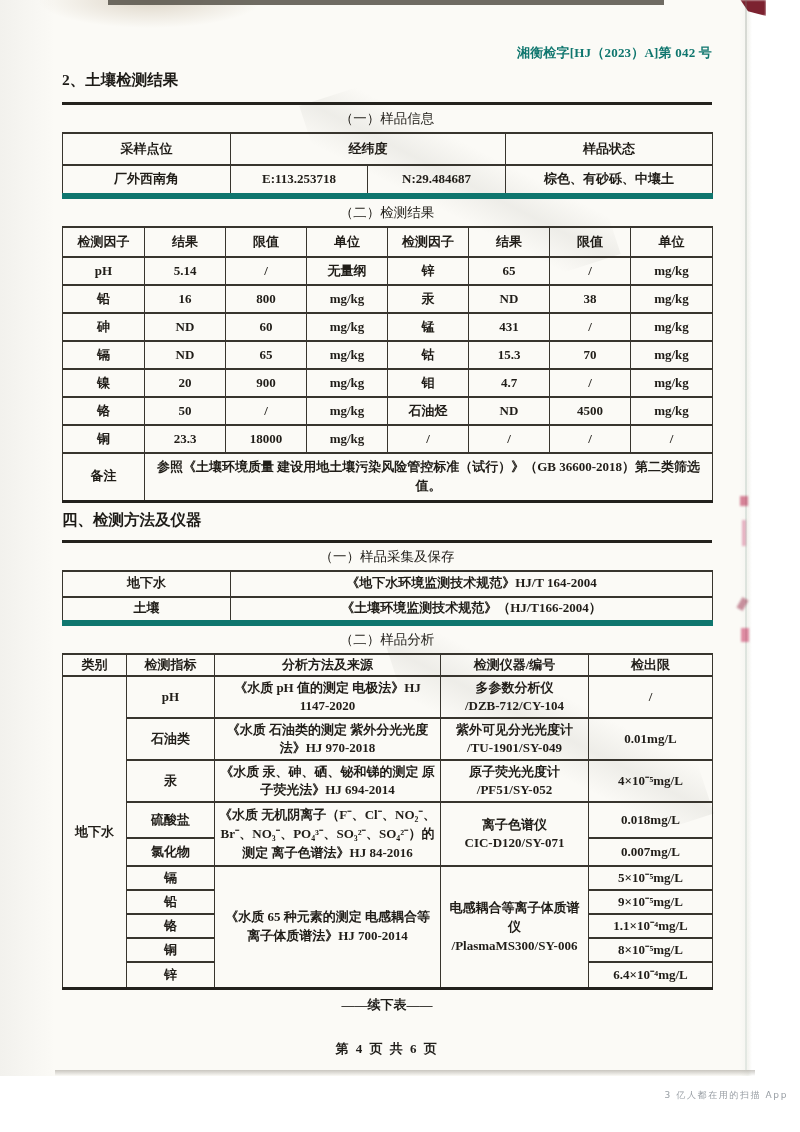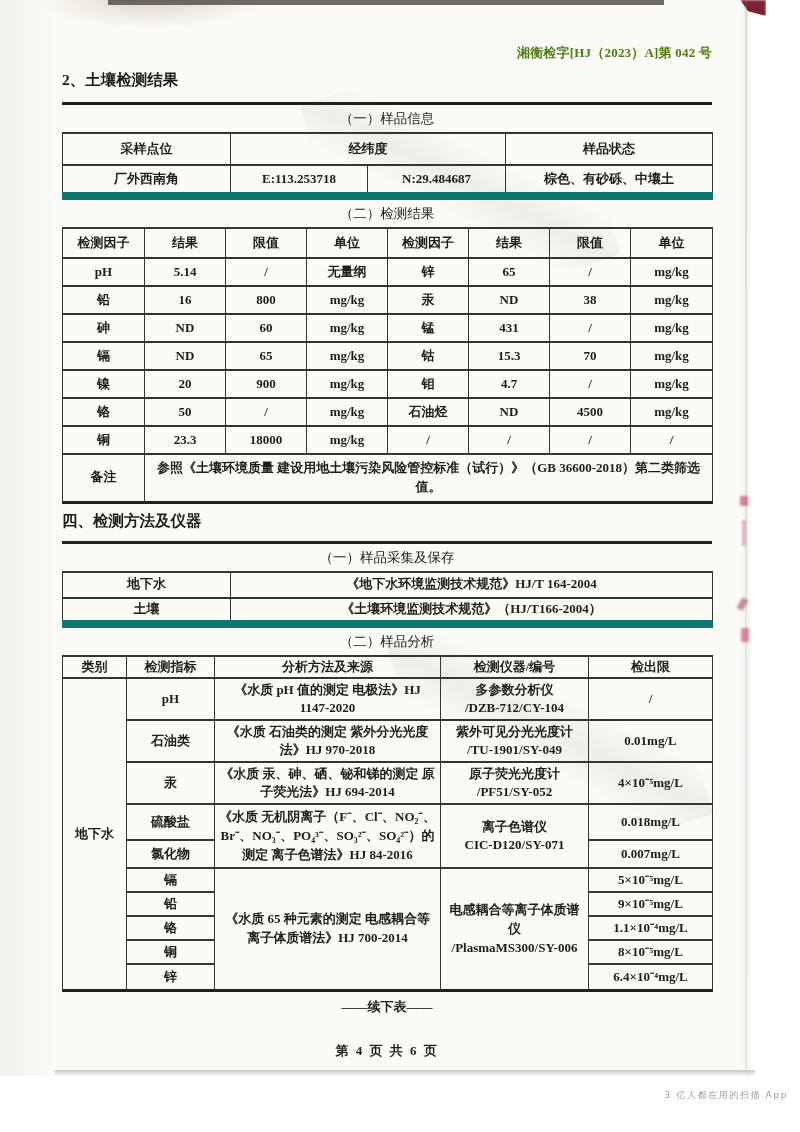--- a/index.html
+++ b/index.html
@@ -34,42 +34,42 @@
     position:absolute;left:745px;top:0;width:2px;height:1070px;
     background:linear-gradient(180deg, rgba(120,130,120,.25), rgba(170,190,180,.35) 40%, rgba(170,190,180,.25));
   }
   .red-bleed{position:absolute;filter:blur(0.8px);}
   .wm-streak{position:absolute;background:linear-gradient(45deg, rgba(120,120,110,0) 40%, rgba(120,120,110,0.10) 50%, rgba(120,120,110,0) 60%);transform:rotate(-18deg);}
 
   .content{position:absolute;left:62px;top:44px;width:650px;}
 
   .doc-no{
     text-align:right;font-size:13px;font-weight:700;height:19px;
-    letter-spacing:.2px;color:#4d7c0f;
+    letter-spacing:.2px;color:#0f766e;
   }
   .sec-title{font-size:15.5px;font-weight:800;margin-top:7px;color:#1d1b17;}
   .rule{height:3px;background:#24221d;margin-top:11px;}
   .caption{
     text-align:center;font-weight:400;font-size:13.5px;
     padding:5px 0 4px 0;color:#23201b;
   }
 
   table.t{
     width:650px;border-collapse:collapse;table-layout:fixed;
   }
   table.t td{
     border:1.5px solid #38352e;
     border-top-width:2px;border-bottom-width:2px;
     text-align:center;vertical-align:middle;
     font-size:13px;font-weight:600;color:#201d18;
     padding:1px 4px;line-height:1.45;
     overflow:hidden;
   }
   table.t tr.th-row td{font-weight:700;font-size:13px;}
-  table.t{border-top:2px solid #2a2823;border-bottom:8px solid #0f766e;}
+  table.t{border-top:2px solid #2a2823;border-bottom:6px solid #0f766e;}
   table.t2{border-bottom:3px solid #23211d;}
   table.t3{border-bottom:3px solid #23211d;}
   td.left{text-align:left;padding-left:12px;}
   td.pre{white-space:pre-line;}
   td.small{font-size:12.5px;}
   .continued{text-align:center;font-weight:700;font-size:13px;margin-top:6px;}
   .pageno{text-align:center;font-weight:700;font-size:13px;margin-top:26px;letter-spacing:2px;}
 
   
   .cs-brand{position:absolute;right:12px;top:1086px;width:160px;}

